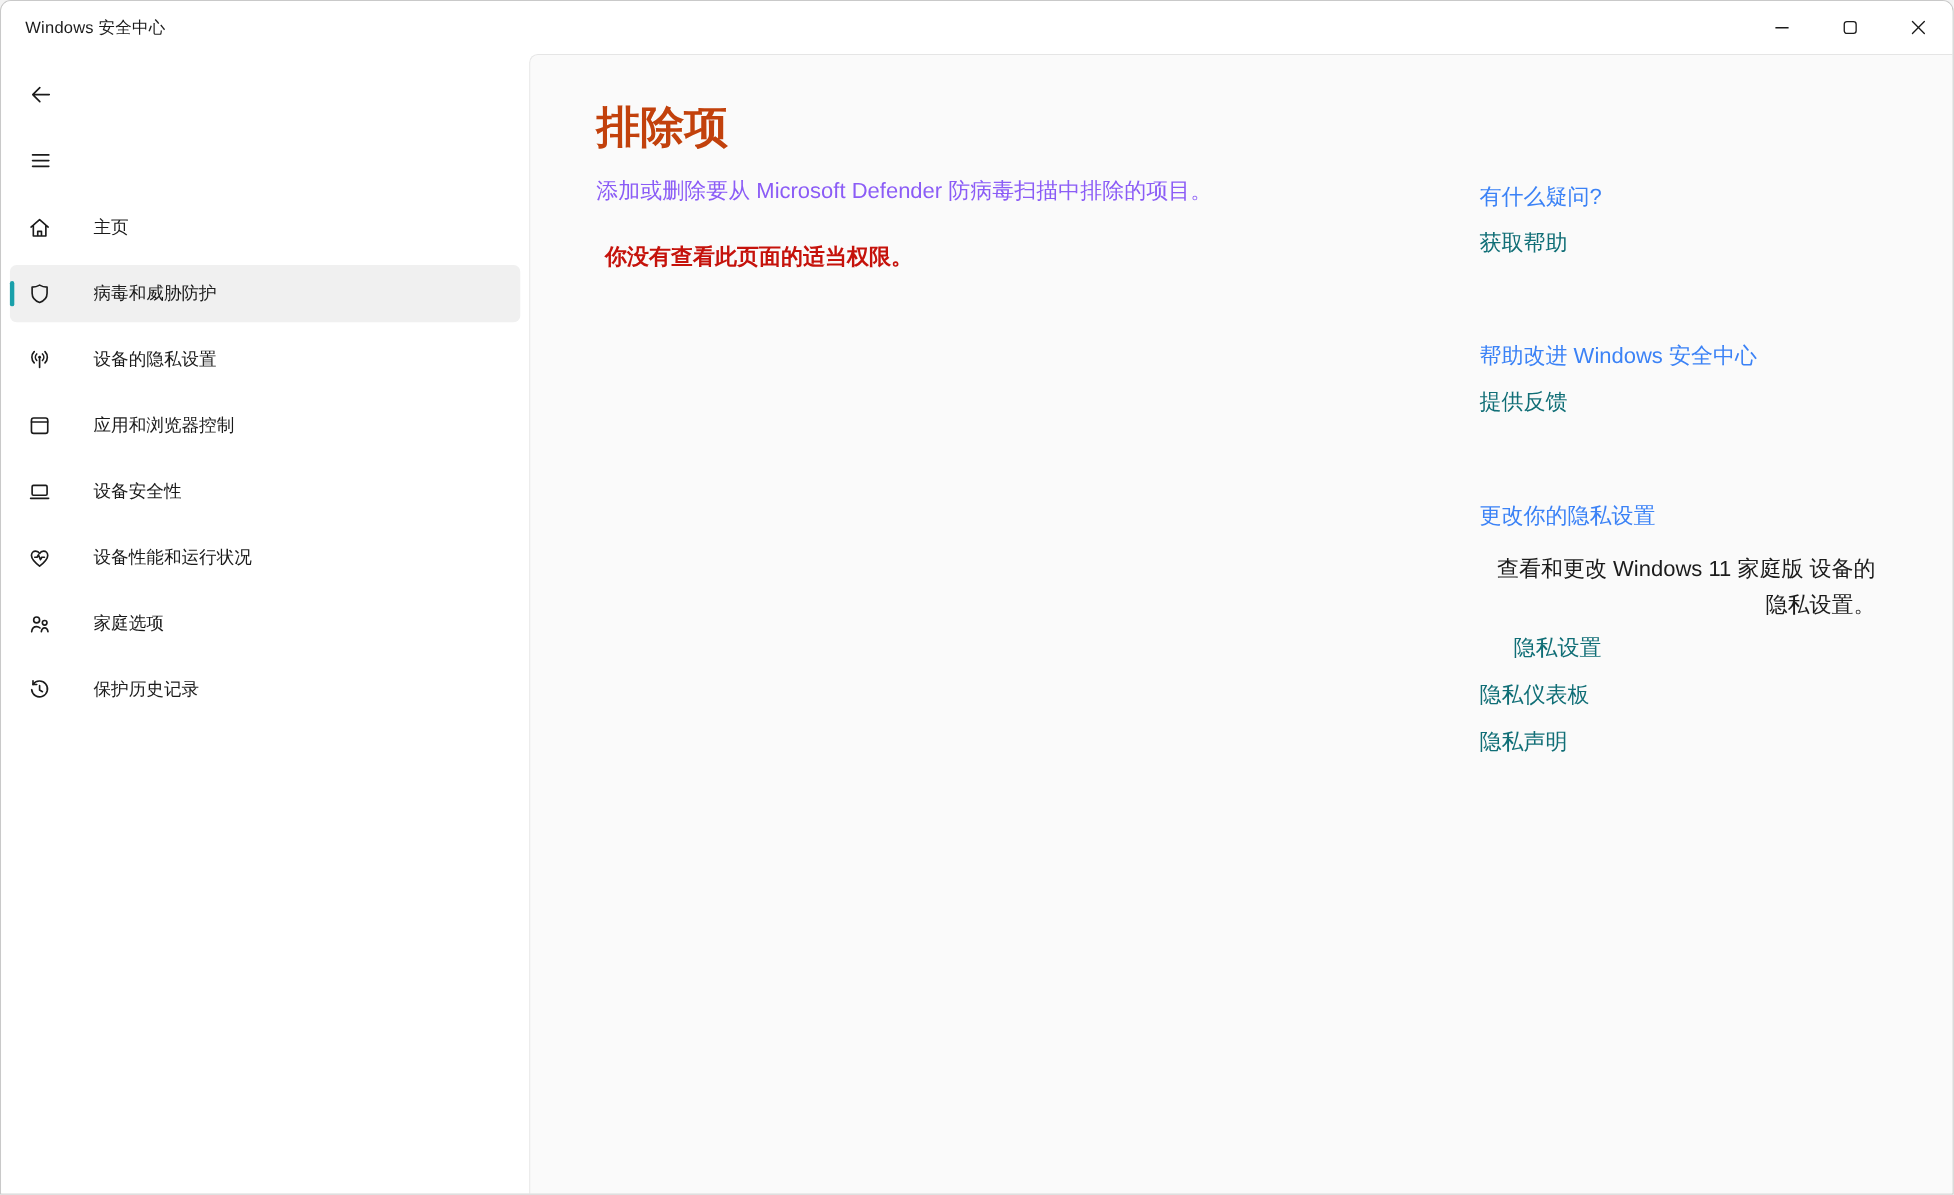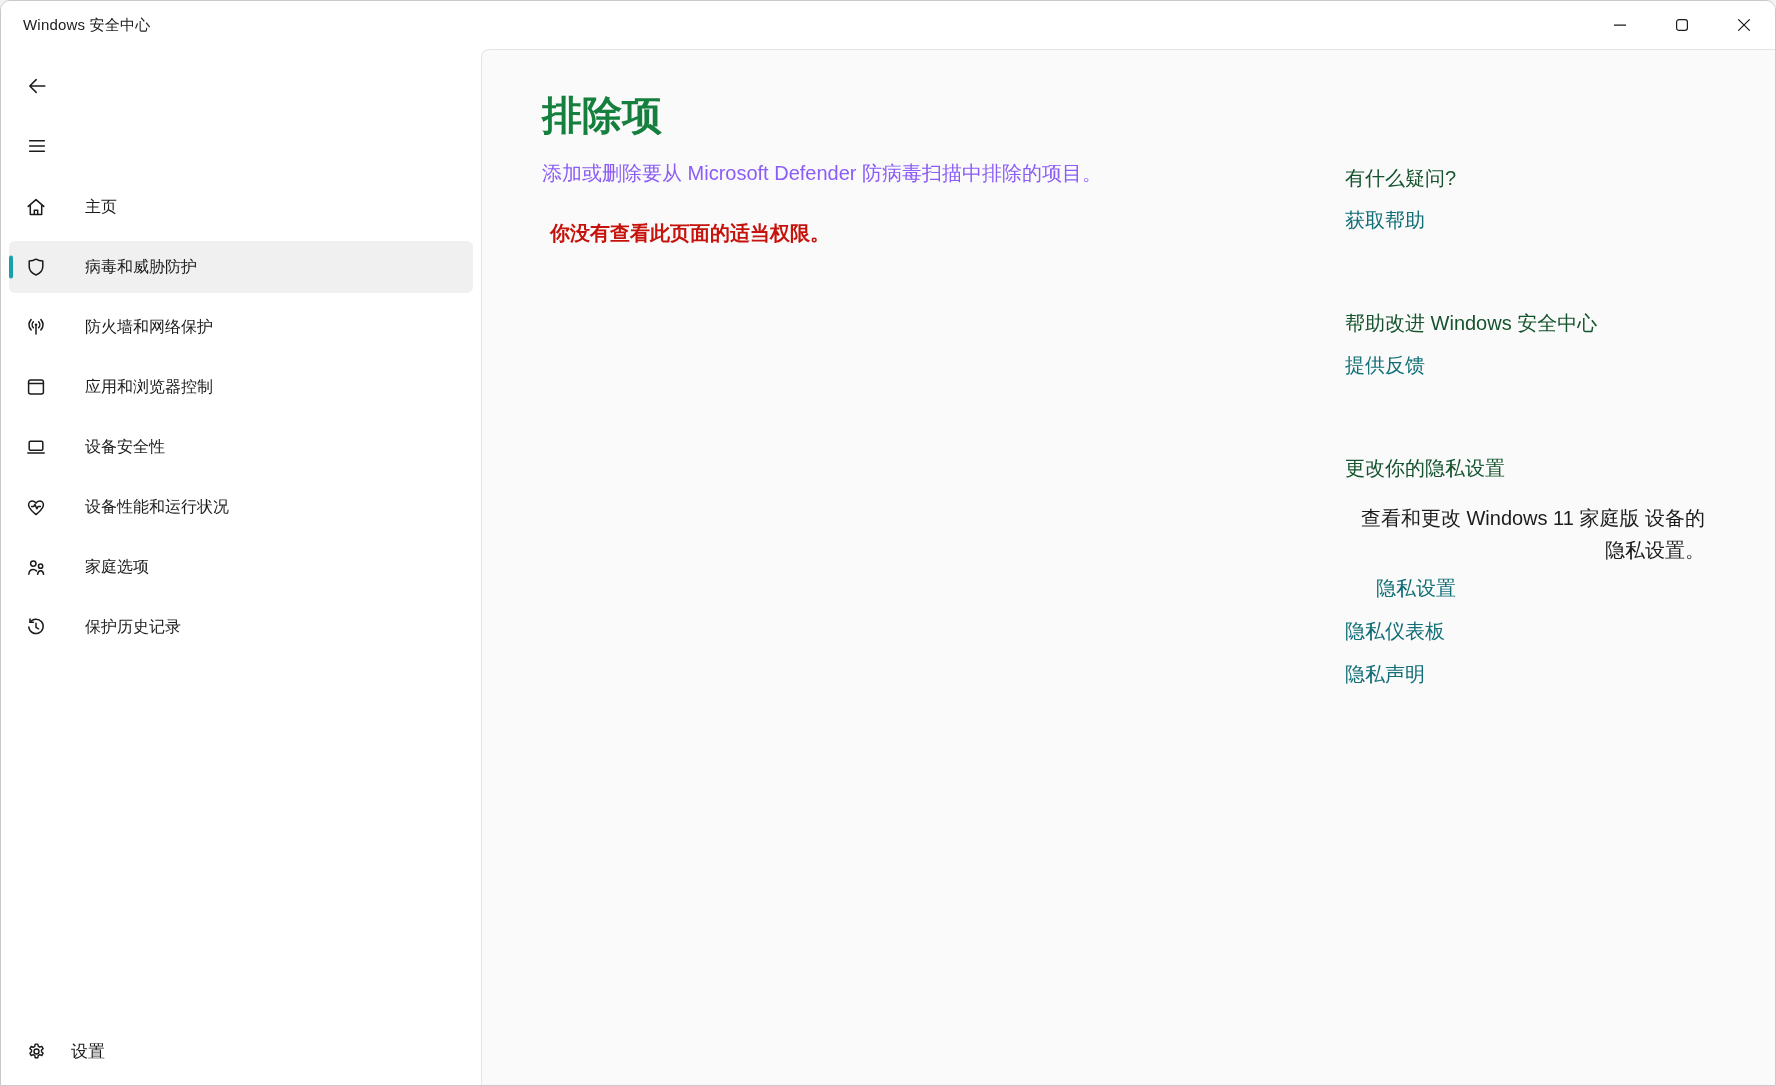--- a/index.html
+++ b/index.html
@@ -88,35 +88,35 @@
   
   .pane {
     position: absolute; left: 480px; top: 48px; right: 0; bottom: 0;
     background: #fafafa;
     border-left: 1px solid #e5e5e5;
     border-top: 1px solid #e5e5e5;
     border-top-left-radius: 8px;
   }
   .page-title {
     position: absolute; left: 60px; top: 38px;
-    font-size: 40px; font-weight: 600; color: #15803d;
+    font-size: 40px; font-weight: 600; color: #c2410c;
   }
   .page-desc {
     position: absolute; left: 60px; top: 110px;
     font-size: 20px; color: #8b5cf6;
   }
   .page-error {
     position: absolute; left: 68px; top: 170px;
     font-size: 20px; color: var(--error, #c5120b); font-weight: bold;
   }
   
   .aside { position: absolute; left: 863px; top: 0; width: 400px; }
   .aside .heading {
     position: absolute; left: 0;
-    font-size: 20px; color: #14532d; white-space: nowrap;
+    font-size: 20px; color: #3b82f6; white-space: nowrap;
   }
   .aside .link {
     position: absolute; left: 0;
     font-size: 20px; color: var(--link, #106e76);
     text-decoration: none; cursor: pointer; white-space: nowrap;
   }
   .aside .body-text {
     position: absolute; left: 0; width: 360px;
     font-size: 20px; line-height: 32px; color: #1b1b1b;
   }
@@ -186,21 +186,21 @@
           </span>
           <span class="label">病毒和威胁防护</span>
         </div>
         <div class="nav-item">
           <span class="icon">
             <svg width="24" height="24" viewBox="0 0 24 24">
               <circle cx="12" cy="9.8" r="1.3" fill="currentColor"></circle>
               <path d="M12 11.2V19M9.4 12.7a4.2 4.2 0 0 1 0-5.9M14.6 6.8a4.2 4.2 0 0 1 0 5.9M7.1 14.9a7.3 7.3 0 0 1 0-10.3M16.9 4.6a7.3 7.3 0 0 1 0 10.3" stroke="currentColor" stroke-width="1.5" fill="none" stroke-linecap="round" stroke-linejoin="round"></path>
             </svg>
           </span>
-          <span class="label">防火墙和网络保护</span>
+          <span class="label">设备的隐私设置</span>
         </div>
         <div class="nav-item">
           <span class="icon">
             <svg width="24" height="24" viewBox="0 0 24 24">
               <rect x="4.6" y="5" width="14.8" height="14" rx="2" stroke="currentColor" stroke-width="1.5" fill="none" stroke-linecap="round" stroke-linejoin="round"></rect>
               <path d="M4.6 8.6h14.8" stroke="currentColor" stroke-width="1.5" fill="none" stroke-linecap="round" stroke-linejoin="round"></path>
             </svg>
           </span>
           <span class="label">应用和浏览器控制</span>
         </div>
@@ -238,29 +238,20 @@
             <svg width="24" height="24" viewBox="0 0 24 24">
               <path d="M6 7.3A7.2 7.2 0 1 1 4.8 12" stroke="currentColor" stroke-width="1.5" fill="none" stroke-linecap="round" stroke-linejoin="round"></path>
               <path d="M6 3.9v3.4h3.4" stroke="currentColor" stroke-width="1.5" fill="none" stroke-linecap="round" stroke-linejoin="round"></path>
               <path d="M12 8.3v4l2.6 1.5" stroke="currentColor" stroke-width="1.5" fill="none" stroke-linecap="round" stroke-linejoin="round"></path>
             </svg>
           </span>
           <span class="label">保护历史记录</span>
         </div>
       </div>
 
-    <div class="nav-bottom">
-      <span class="icon">
-        <svg width="23" height="23" viewBox="0 0 24 24">
-            <path d="M10.6 4.3h2.8l.4 2.2 1.6 1 2.1-.9 1.4 2.4-1.7 1.5v1.8l1.7 1.5-1.4 2.4-2.1-.9-1.6 1-.4 2.2h-2.8l-.4-2.2-1.6-1-2.1.9-1.4-2.4 1.7-1.5v-1.8L5.1 9.1l1.4-2.4 2.1.9 1.6-1z" stroke="currentColor" stroke-width="1.5" fill="none" stroke-linejoin="round"></path>
-            <circle cx="12" cy="12" r="2.6" stroke="currentColor" stroke-width="1.5" fill="none"></circle>
-          </svg>
-      </span>
-      <span class="label">设置</span>
-    </div>
   </nav>
 
   <main class="pane">
     <h1 class="page-title">排除项</h1>
     <p class="page-desc">添加或删除要从 Microsoft Defender 防病毒扫描中排除的项目。</p>
     <p class="page-error">你没有查看此页面的适当权限。</p>
 
     <aside class="aside">
       <div class="heading h-questions">有什么疑问?</div>
       <a class="link l-gethelp">获取帮助</a>

